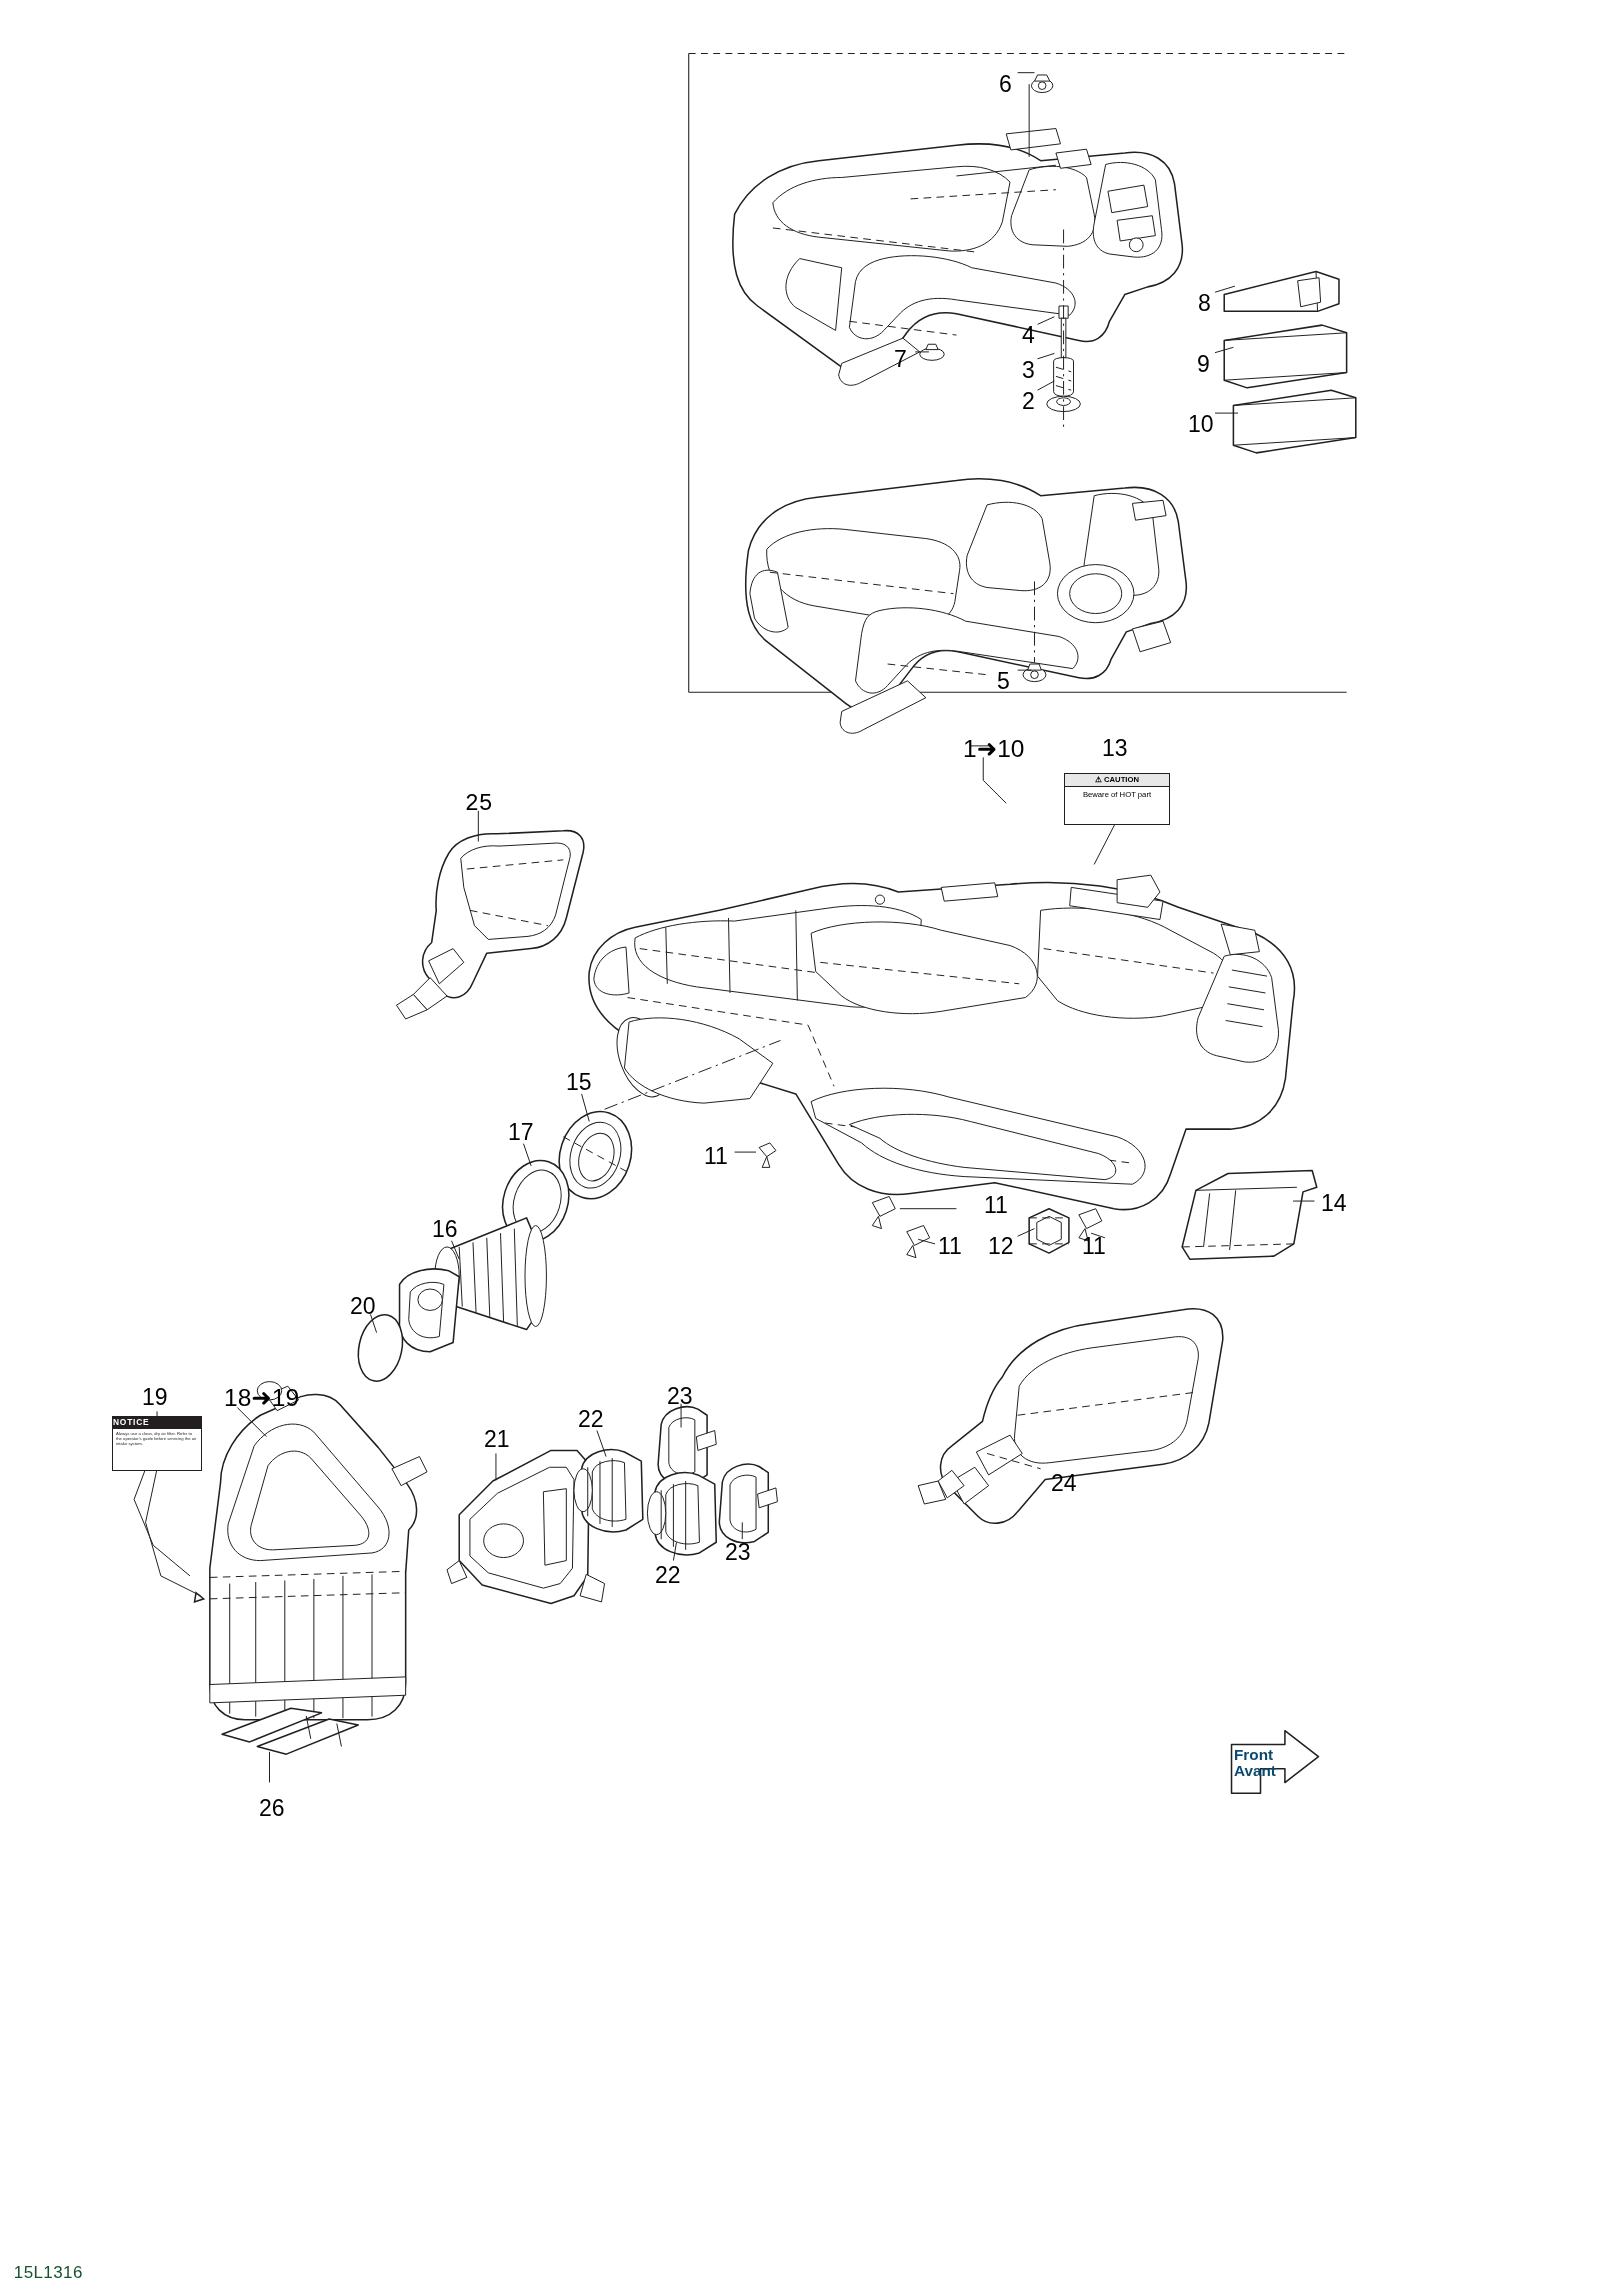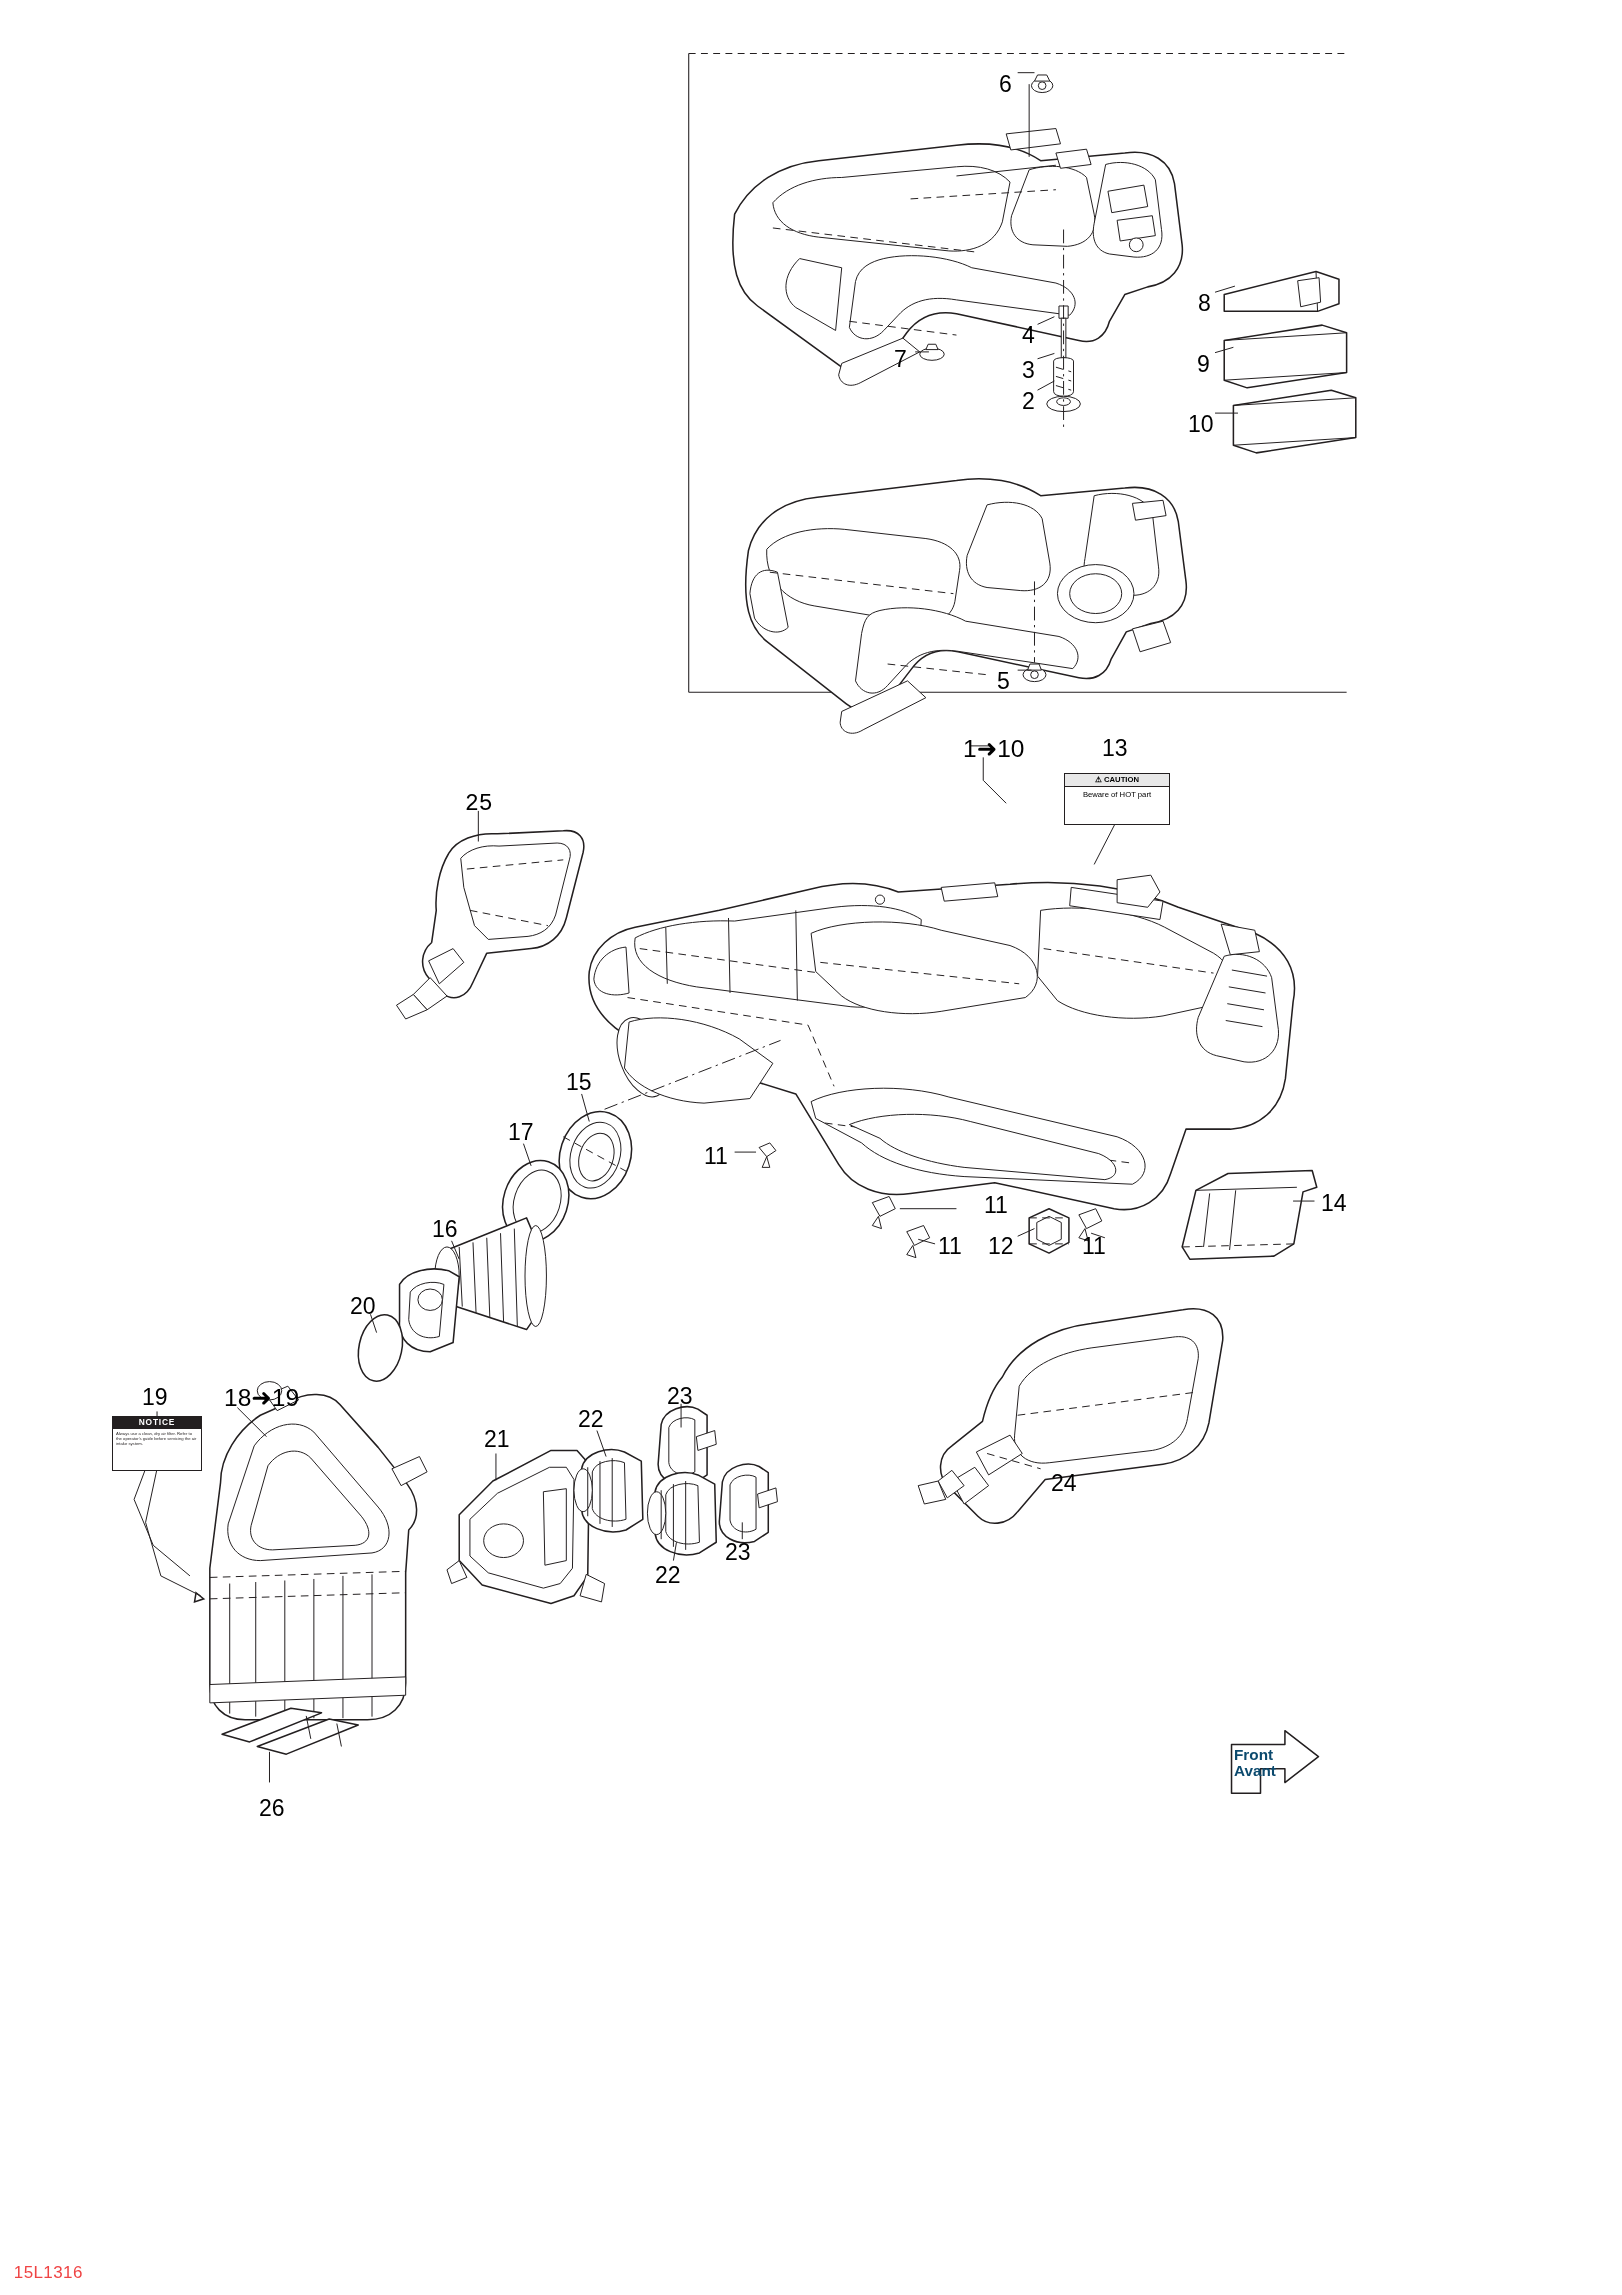--- a/index.html
+++ b/index.html
@@ -29,21 +29,21 @@
     white-space: nowrap;
     line-height: 1;
   }
   .callout.big { font-size: 24.5px; }
   .footer-code {
     position: absolute;
     left: 13.8px;
     bottom: 12.2px;
     font-size: 17px;
     letter-spacing: 0.4px;
-    color: #ef4444;
+    color: #14532d;
     font-family: "Liberation Sans", sans-serif;
   }
   svg { display: block; }
   .ln { stroke: #231f20; fill: none; }
   .thin { stroke-width: 1.4; }
   .med { stroke-width: 2; }
   .part { fill: #ffffff; stroke: #231f20; stroke-width: 2; stroke-linejoin: round; }
   .partl { fill: #ffffff; stroke: #231f20; stroke-width: 1.3; stroke-linejoin: round; }
   .dash { stroke: #231f20; stroke-width: 1.3; fill: none; stroke-dasharray: 10 7; }
   .dashdot { stroke: #231f20; stroke-width: 1.3; fill: none; stroke-dasharray: 18 6 3 6; }
@@ -60,21 +60,21 @@
     height: 55px;
     font-size: 4.6px;
     padding: 0;
   }
   .notice-label .nl-head {
     background: #231f20;
     color: #ffffff;
     font-size: 8.4px;
     font-weight: bold;
     letter-spacing: 0.8px;
-    text-align: center;
+    text-align: left;
     line-height: 10.7px;
     height: 11.5px;
   }
   .notice-label .nl-body {
     font-size: 4.2px;
     line-height: 5px;
     padding: 2.3px 3.1px;
     color: #231f20;
     text-align: left;
   }

